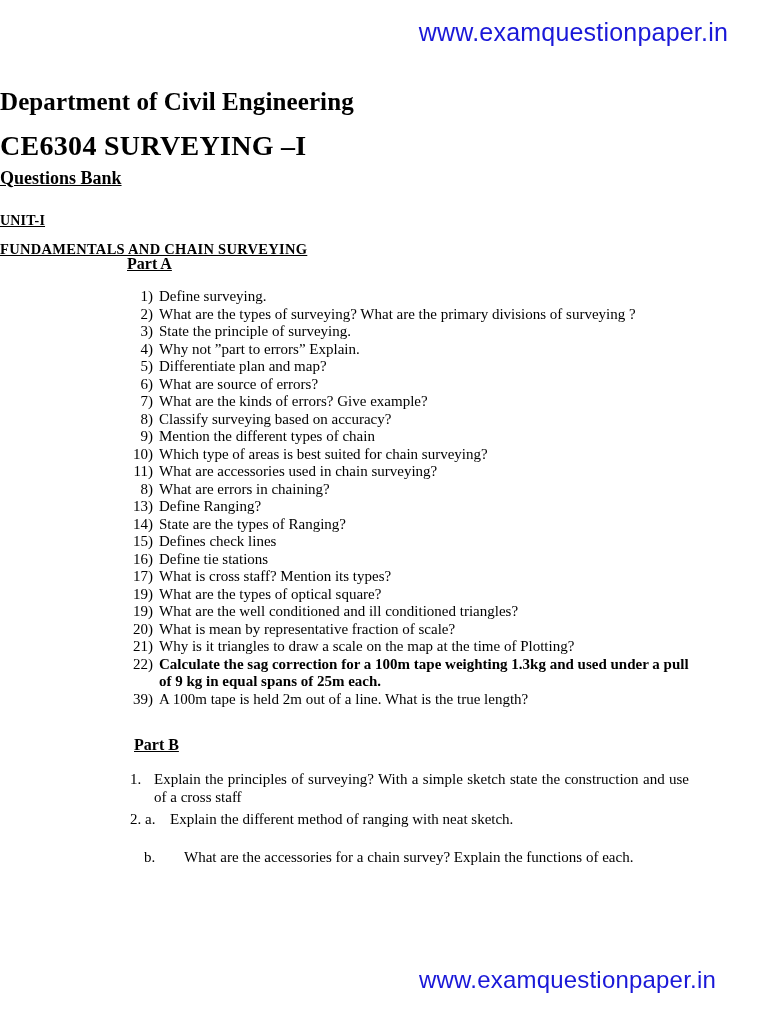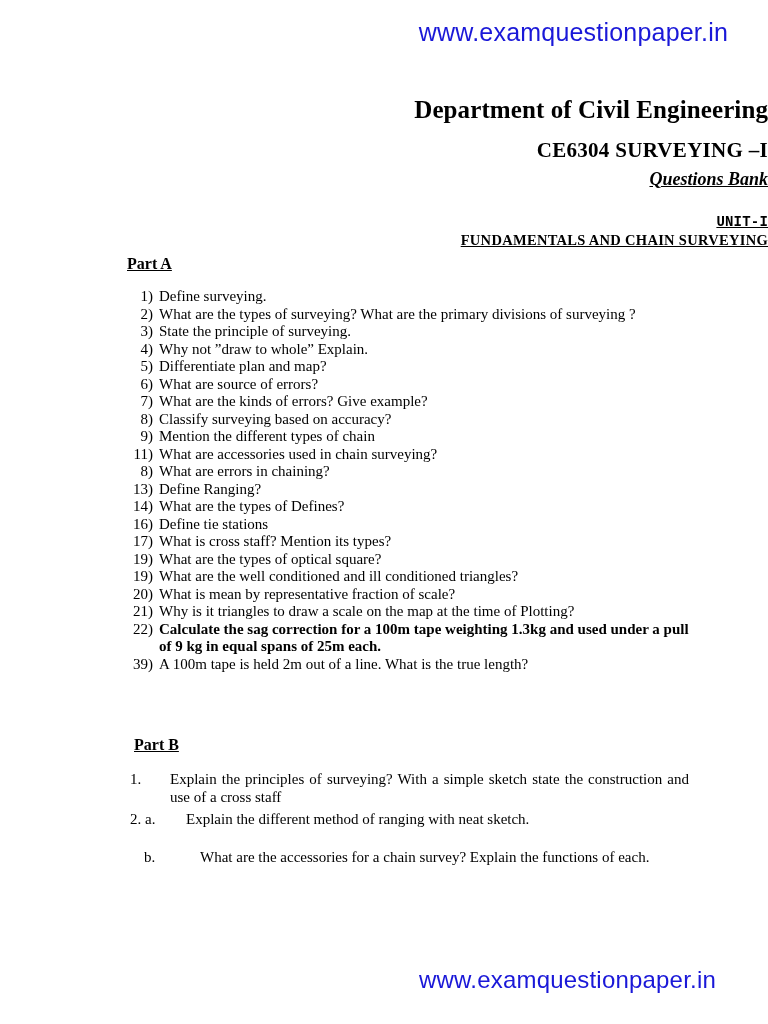--- a/index.html
+++ b/index.html
@@ -39,56 +39,54 @@
   .watermark-bottom {
     right: 52px;
     top: 966px;
     font-size: 24px;
   }
 
   
   .heading-block {
     position: absolute;
     left: 0;
-    top: 96px;
+    top: 88px;
     width: 768px;
-    text-align: right;
+    text-align: left;
   }
   .dept-title {
     font-size: 25px;
     font-weight: bold;
     letter-spacing: 0.1px;
     line-height: 1.1;
   }
   .course-title {
-    font-size: 21px;
+    font-size: 28px;
     font-weight: bold;
     margin-top: 14px;
     letter-spacing: 0.3px;
   }
   .questions-bank {
     font-size: 18px;
     font-weight: bold;
-    font-style: italic;
     text-decoration: underline;
     margin-top: 6px;
   }
   .unit-line {
     font-size: 14px;
     font-weight: bold;
     text-decoration: underline;
     margin-top: 24px;
     letter-spacing: 0.2px;
-    font-family: Liberation Mono, monospace;
   }
   .unit-subject {
     font-size: 14.5px;
     font-weight: bold;
     text-decoration: underline;
-    margin-top: 2px;
+    margin-top: 12px;
     letter-spacing: 0.3px;
   }
 
   
   .part-heading {
     position: absolute;
     font-size: 16px;
     font-weight: bold;
     text-decoration: underline;
     left: 127px;
@@ -131,21 +129,20 @@
     align-items: flex-start;
   }
   .bnum {
     flex: 0 0 24px;
     text-align: left;
     padding-left: 3px;
     white-space: nowrap;
   }
   .btext {
     flex: 1 1 auto;
-    margin-left: 16px;
   }
   .btext.justified {
     text-align: justify;
     text-align-last: left;
   }
   .bitem.spaced {
     margin-top: 4px;
   }
   .bitem.gap-large {
     margin-top: 20px;
@@ -179,21 +176,21 @@
     <li class="qitem">
       <span class="qnum">2)</span>
       <span class="qtext">What are the types of surveying? What are the primary divisions of surveying ?</span>
     </li>
     <li class="qitem">
       <span class="qnum">3)</span>
       <span class="qtext">State the principle of surveying.</span>
     </li>
     <li class="qitem">
       <span class="qnum">4)</span>
-      <span class="qtext">Why not ”draw to whole” Explain.</span>
+      <span class="qtext">Why not ”part to errors” Explain.</span>
     </li>
     <li class="qitem">
       <span class="qnum">5)</span>
       <span class="qtext">Differentiate plan and map?</span>
     </li>
     <li class="qitem">
       <span class="qnum">6)</span>
       <span class="qtext">What are source of errors?</span>
     </li>
     <li class="qitem">
@@ -202,34 +199,42 @@
     </li>
     <li class="qitem">
       <span class="qnum">8)</span>
       <span class="qtext">Classify surveying based on accuracy?</span>
     </li>
     <li class="qitem">
       <span class="qnum">9)</span>
       <span class="qtext">Mention the different types of chain</span>
     </li>
     <li class="qitem">
+      <span class="qnum">10)</span>
+      <span class="qtext">Which type of areas is best suited for chain surveying?</span>
+    </li>
+    <li class="qitem">
       <span class="qnum">11)</span>
       <span class="qtext">What are accessories used in chain surveying?</span>
     </li>
     <li class="qitem">
       <span class="qnum">8)</span>
       <span class="qtext">What are errors in chaining?</span>
     </li>
     <li class="qitem">
       <span class="qnum">13)</span>
       <span class="qtext">Define Ranging?</span>
     </li>
     <li class="qitem">
       <span class="qnum">14)</span>
-      <span class="qtext">What are the types of Defines?</span>
+      <span class="qtext">State are the types of Ranging?</span>
+    </li>
+    <li class="qitem">
+      <span class="qnum">15)</span>
+      <span class="qtext">Defines check lines</span>
     </li>
     <li class="qitem">
       <span class="qnum">16)</span>
       <span class="qtext">Define tie stations</span>
     </li>
     <li class="qitem">
       <span class="qnum">17)</span>
       <span class="qtext">What is cross staff? Mention its types?</span>
     </li>
     <li class="qitem">

